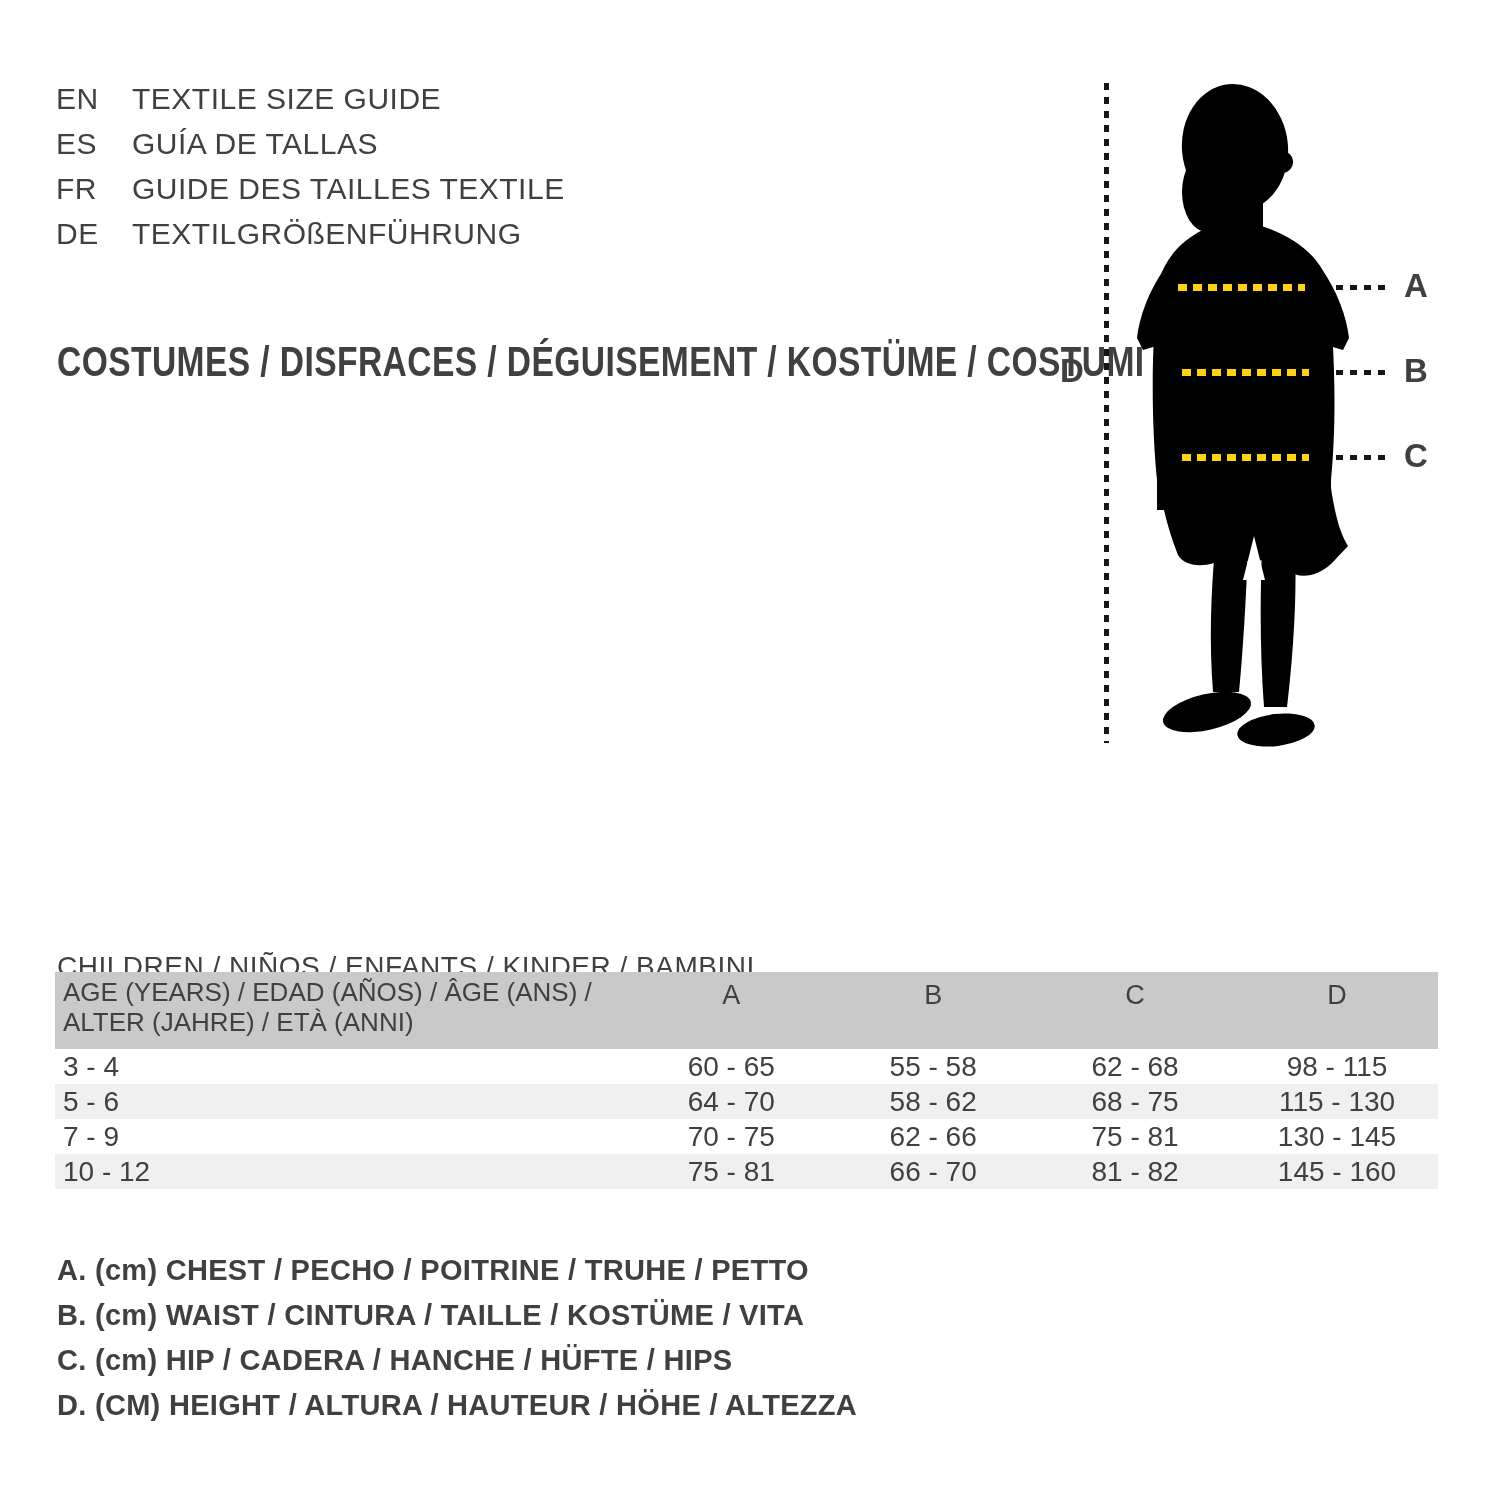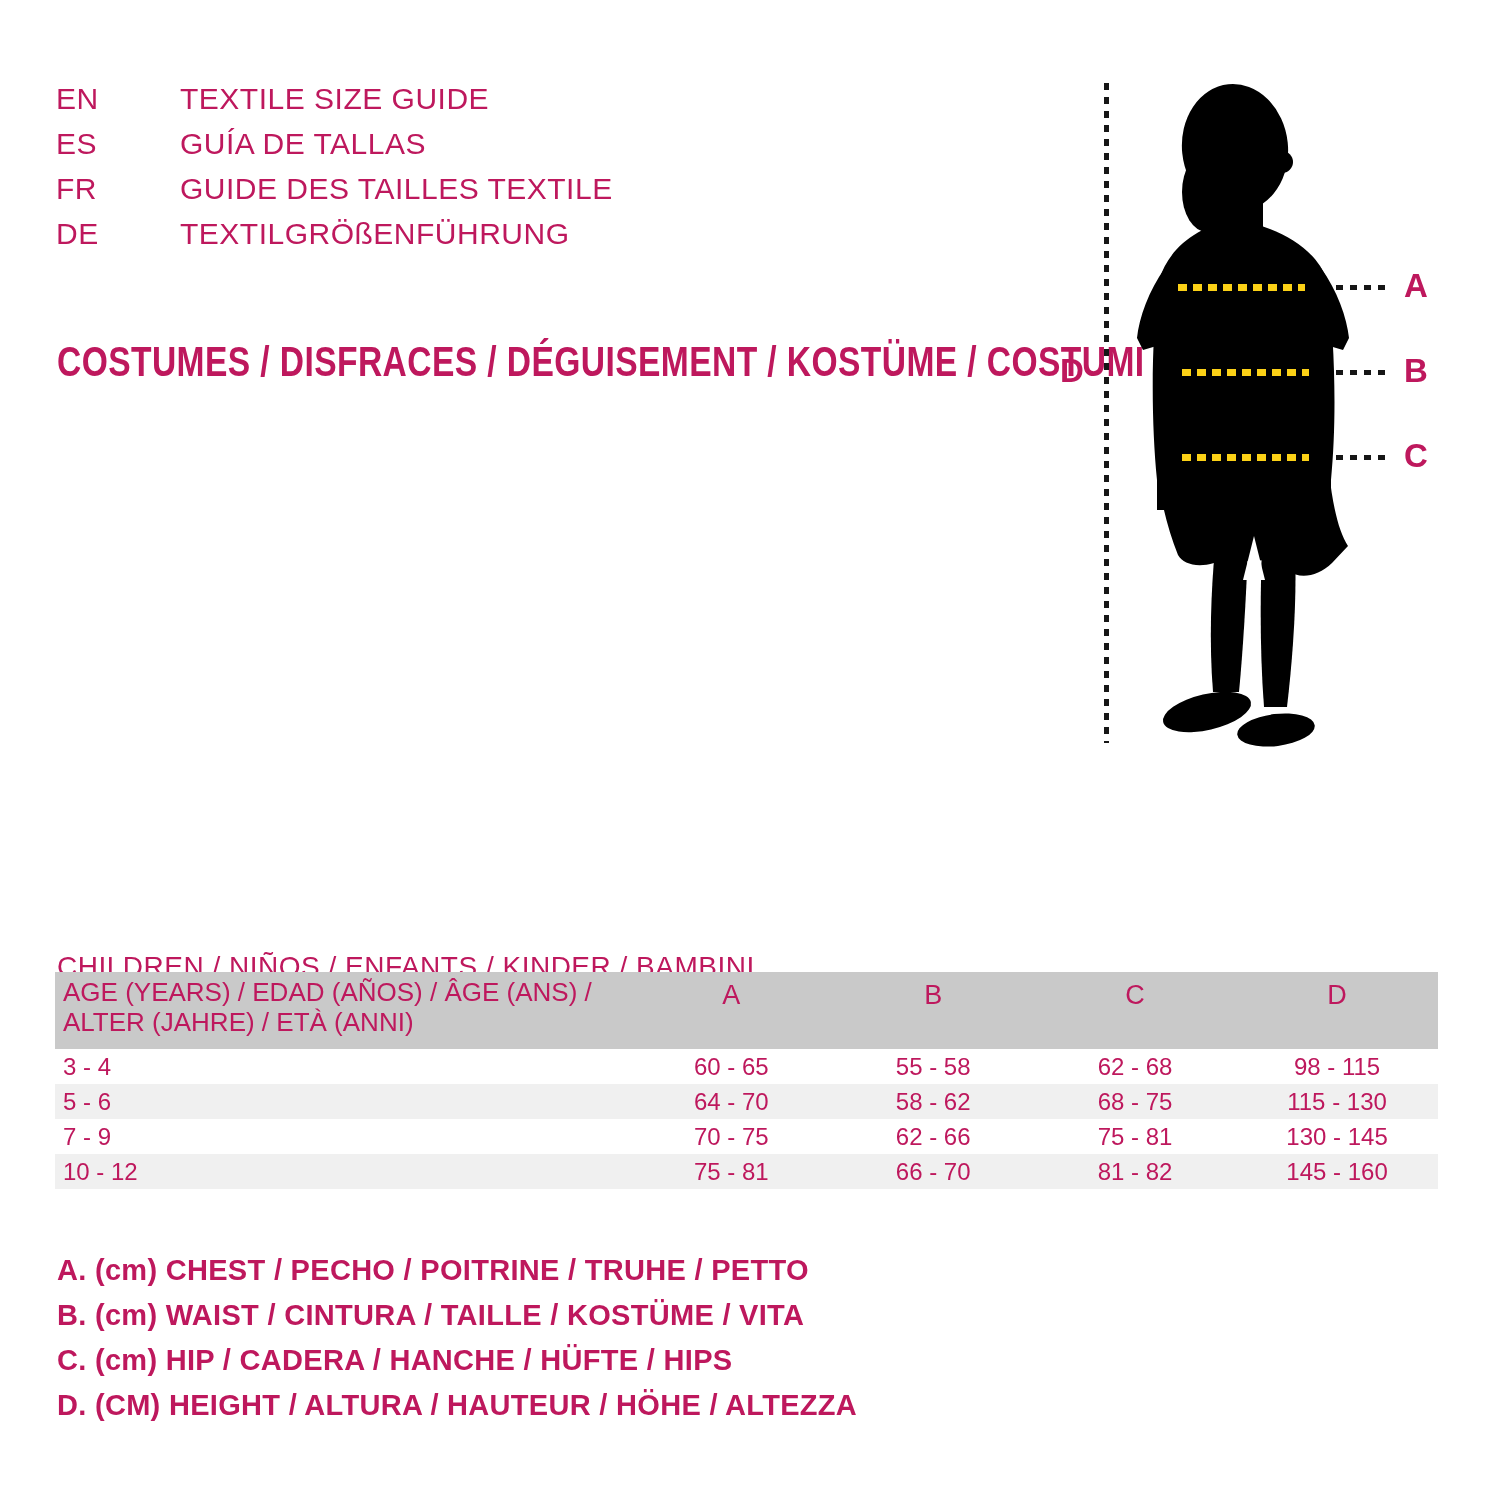--- a/index.html
+++ b/index.html
@@ -3,28 +3,28 @@
 <meta charset="utf-8">
 <style>
   html, body { margin: 0; padding: 0; background: #ffffff; }
   .page {
     position: relative;
     width: 1501px;
     height: 1500px;
     background: #ffffff;
     overflow: hidden;
     font-family: "Liberation Sans", sans-serif;
-    color: #be185d;
+    color: #404040;
     border-radius: 28px;
   }
   
   .lang-block { position: absolute; left: 56px; top: 82px; }
   .lang-row { display: flex; height: 45px; align-items: flex-start; }
   .lang-code { width: 76px; font-size: 30px; line-height: 34px; letter-spacing: .5px; }
-  .lang-label { font-size: 30px; line-height: 34px; letter-spacing: .5px; white-space: nowrap; margin-left: 48px; }
+  .lang-label { font-size: 30px; line-height: 34px; letter-spacing: .5px; white-space: nowrap; }
   
   .category-title { position: absolute; left: 57px; top: 338px; margin: 0; text-decoration: underline; }
   .category-title span {
     display: inline-block; white-space: nowrap;
     font-size: 42px; font-weight: 700; letter-spacing: .5px;
     transform: scaleX(0.80); transform-origin: left top;
   }
   
   .figure { position: absolute; left: 1040px; top: 80px; width: 440px; height: 672px; }
   .height-line {
@@ -66,21 +66,21 @@
     position: absolute; left: 55px; top: 972px; width: 1383px;
     border-collapse: collapse; table-layout: fixed;
   }
   .size-table th, .size-table td { font-weight: 400; }
   .size-table thead th {
     background: #c9c9c9; height: 68px; vertical-align: top;
     font-size: 26px; line-height: 30px; padding-top: 5px;
   }
   .size-table thead th.age-th { text-align: left; padding-left: 8px; }
   .size-table thead th.col-th { text-align: center; font-size: 27px; padding-top: 8px; }
-  .size-table tbody td { height: 35px; font-size: 24px; line-height: 35px; padding: 0; }
+  .size-table tbody td { height: 35px; font-size: 28px; line-height: 35px; padding: 0; }
   .size-table tbody td.age-td { text-align: left; padding-left: 8px; }
   .size-table tbody td.val-td { text-align: center; }
   .size-table tbody tr.stripe { background: #f0f0f0; }
   
   .legend { position: absolute; left: 57px; top: 1248px; }
   .legend-line { font-size: 29px; line-height: 45px; letter-spacing: .3px; white-space: nowrap; font-weight: bold; }
 </style>
 </head>
 <body>
 

